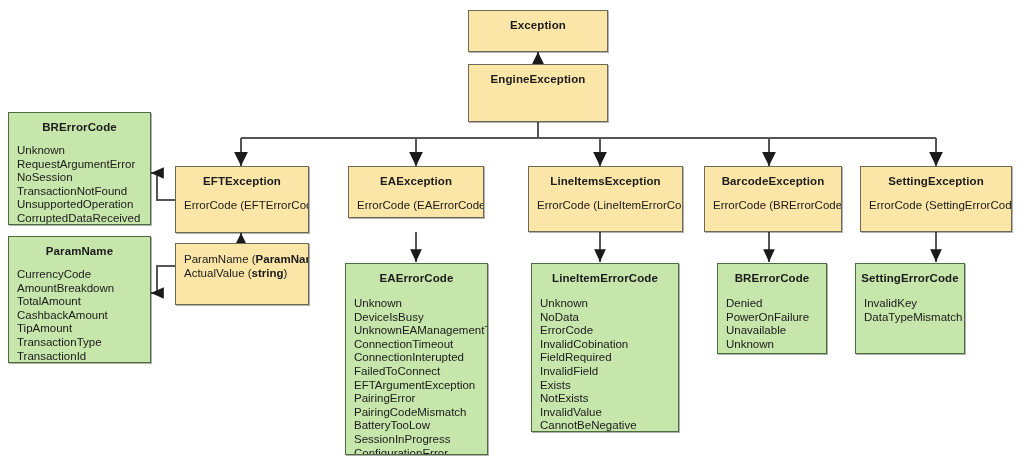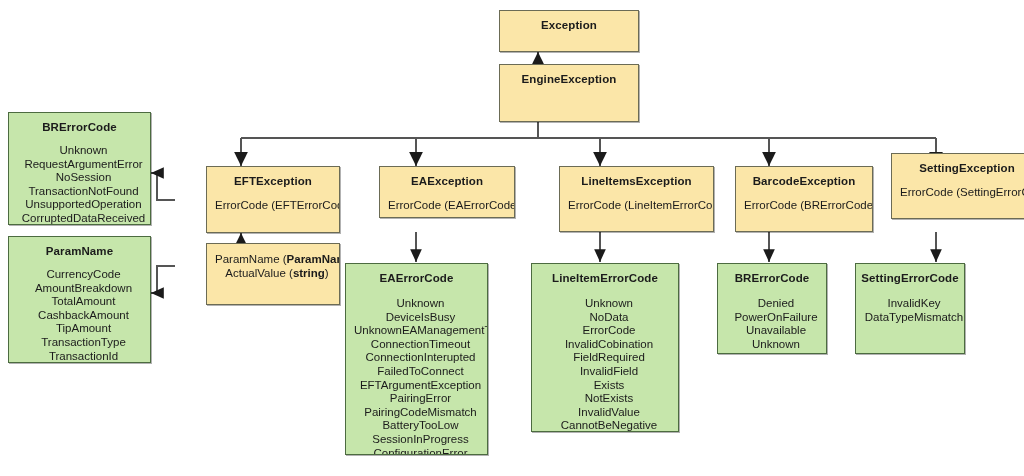--- a/index.html
+++ b/index.html
@@ -32,40 +32,38 @@
   .node {
     position: absolute;
     box-sizing: border-box;
     border: 1px solid #2b2b2b;
     overflow: hidden;
   }
   .node.klass {
     background: #fbe6a8;
     border-color: #6b6b55;
     box-shadow: 1px 1px 0 rgba(0,0,0,0.30);
-    margin-left: 31px;
   }
   .node.enumeration {
     background: #c6e6ab;
     border-color: #4c6b40;
     box-shadow: 1px 1px 0 rgba(0,0,0,0.30);
   }
   .node-title {
     font-size: 11.5px;
     font-weight: bold;
     color: #1b1b1b;
     text-align: center;
     line-height: 13px;
     padding-top: 8px;
     letter-spacing: 0.1px;
     white-space: nowrap;
   }
   .node-body {
     padding: 10px 0 0 8px;
-    text-align: center;
   }
   .node.klass .node-body { padding-top: 11px; }
   .member {
     font-size: 11.5px;
     color: #1b1b1b;
     line-height: 13.6px;
     white-space: nowrap;
   }
   .member .tname { font-weight: bold; }
   .node.enumeration .member { line-height: 13.6px; }
@@ -178,21 +176,21 @@
     </div>
   </div>
 
   <div class="node klass" style="left:704px; top:166px; width:138px; height:66px;">
     <div class="node-title">BarcodeException</div>
     <div class="node-body">
       <div class="member">ErrorCode (BRErrorCode)</div>
     </div>
   </div>
 
-  <div class="node klass" style="left:860px; top:153px; width:152px; height:66px;">
+  <div class="node klass" style="left:860px; top:166px; width:152px; height:66px;">
     <div class="node-title">SettingException</div>
     <div class="node-body">
       <div class="member">ErrorCode (SettingErrorCode)</div>
     </div>
   </div>
 
   <div class="node enumeration" style="left:345px; top:263px; width:143px; height:192px;">
     <div class="node-title">EAErrorCode</div>
     <div class="node-body" style="padding-top:12px;">
       <div class="member">Unknown</div>

